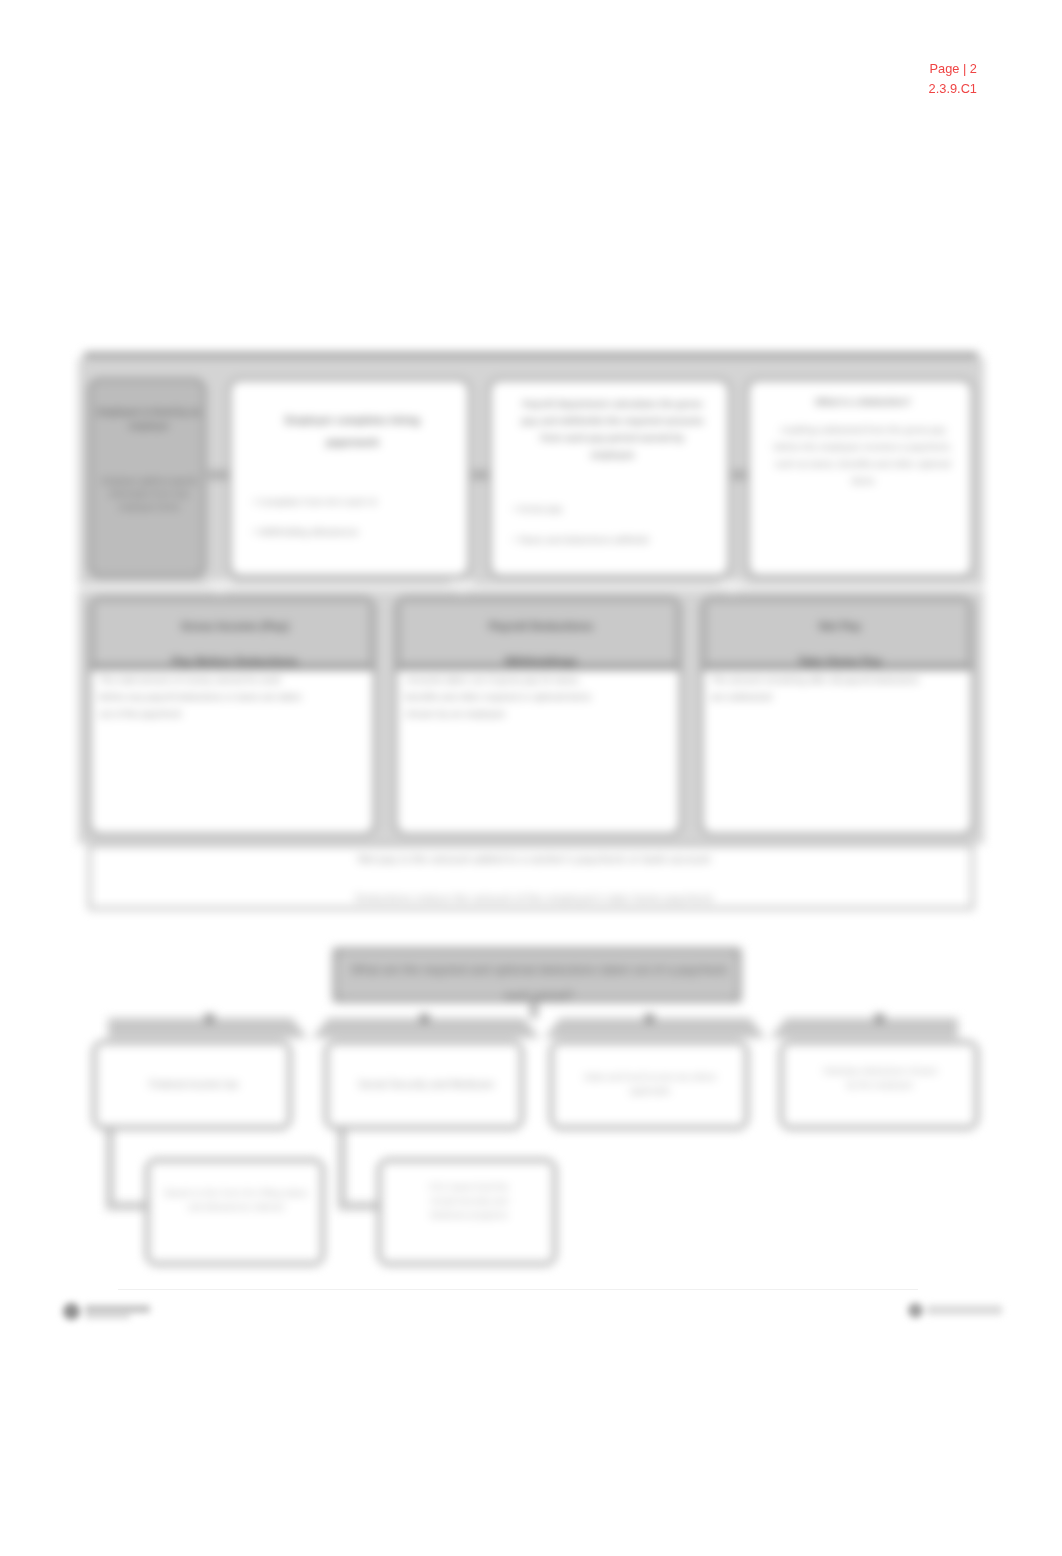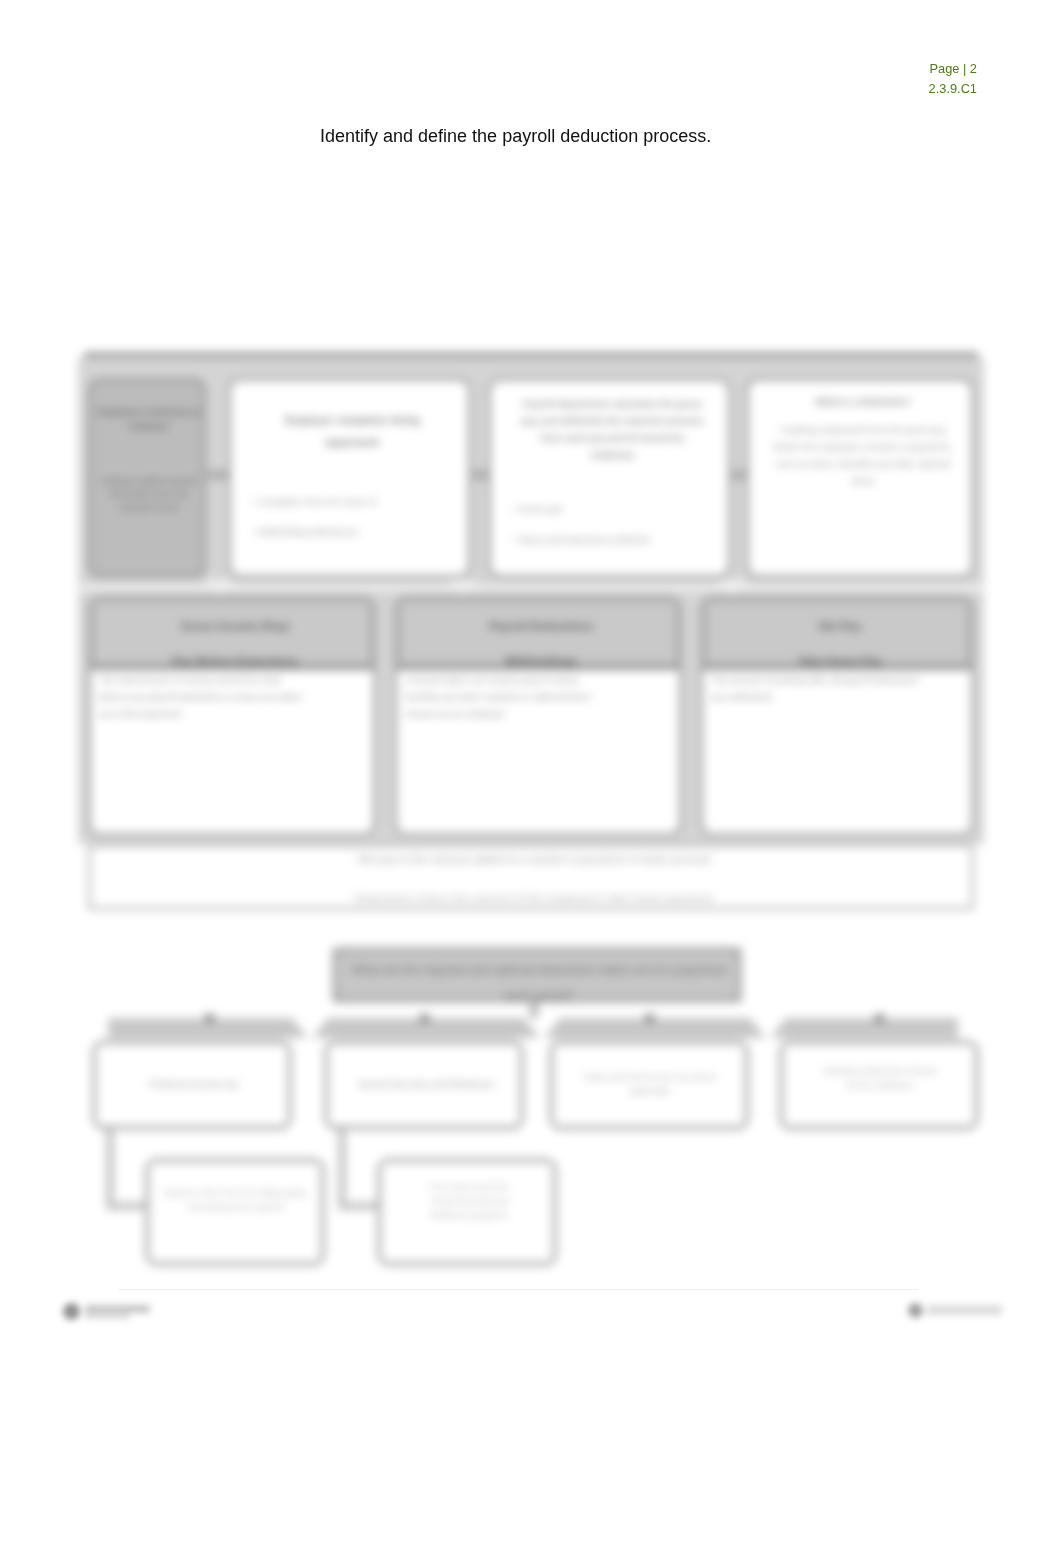--- a/index.html
+++ b/index.html
@@ -3,21 +3,21 @@
 <meta charset="utf-8">
 <title>2.3.9.C1</title>
 <style>
   html,body{margin:0;padding:0;}
   body{width:1062px;height:1556px;background:#ffffff;
        font-family:"Liberation Sans",sans-serif;color:#0d0d0d;overflow:hidden;}
   .page{position:relative;width:1062px;height:1556px;background:#fff;}
 
   
   .hdr{position:absolute;right:85px;top:59px;text-align:right;
-       font-size:12.8px;line-height:20px;color:#4d7c0f;}
+       font-size:12.8px;line-height:20px;color:#ef4444;}
   .hdr div{white-space:nowrap;}
 
   .doc-title{position:absolute;left:320px;top:124px;font-size:18px;
              line-height:24px;color:#111;white-space:nowrap;}
 
   
   .diagram1{position:absolute;left:78px;top:352px;width:906px;height:564px;
             filter:blur(4.6px);}
   .topbar{position:absolute;left:6px;top:0px;width:894px;height:9px;background:#9f9f9f;}
 
@@ -59,21 +59,20 @@
 </head>
 <body>
 
 <div class="page">
 
   <div class="hdr">
     <div>Page | 2</div>
     <div>2.3.9.C1</div>
   </div>
 
-  <div class="doc-title">Identify and define the payroll deduction process.</div>
 
   <div class="diagram1">
     <div class="topbar"></div>
 
     <div class="panel" style="left:0;top:6px;width:906px;height:228px;"></div>
 
     <div class="bx filled" style="left:10px;top:26px;width:118px;height:200px;">
       <div class="tx b" style="left:6px;top:24px;width:104px;font-size:9px;line-height:14px;color:#6a6a6a;">Employee is hired by an employer</div>
       <div class="tx" style="left:6px;top:94px;width:104px;font-size:8.5px;line-height:13px;color:#6e6e6e;">Employer gathers payroll information from new employee forms</div>
     </div>

